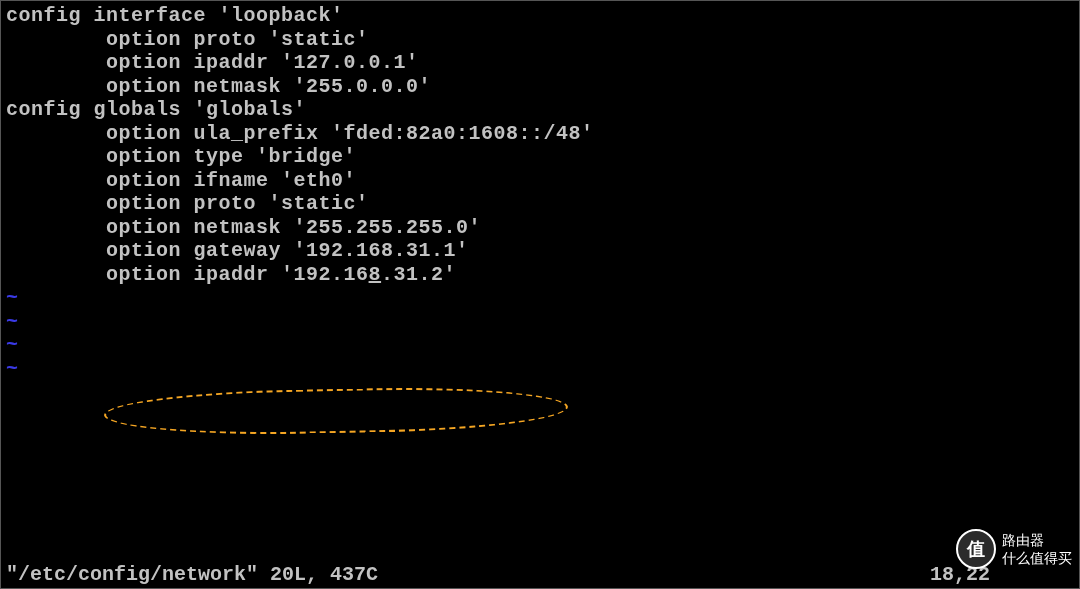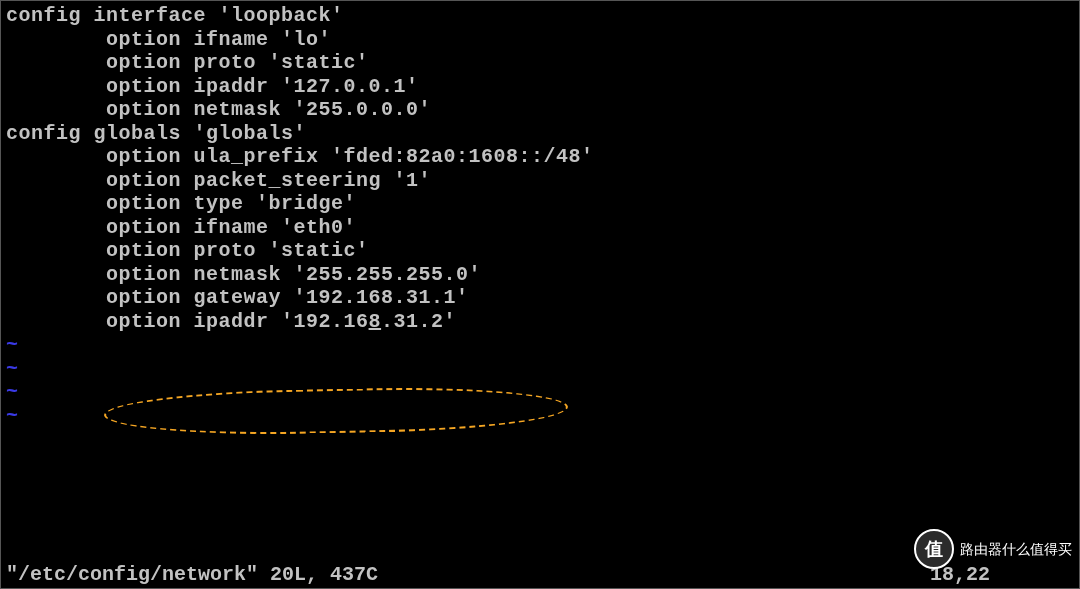--- a/index.html
+++ b/index.html
@@ -82,45 +82,44 @@
     color: #fff;
     display: flex;
     align-items: center;
     justify-content: center;
     font-size: 18px;
     font-weight: bold;
     margin-right: 6px;
   }
   .watermark .wm-text {
     display: flex;
+    flex-direction: column;
     line-height: 18px;
     font-size: 14px;
   }
   .outer-border {
     position: absolute;
     left: 0; top: 0;
     width: 1078px; height: 587px;
     border: 1px solid #555;
     pointer-events: none;
   }
 </style>
 </head>
 <body>
 
 <div class="terminal">
   <div id="content">
       <div class="line">config interface 'loopback'</div>
-      <div class="line">        option ifname 'lo'</div>
       <div class="line">        option proto 'static'</div>
       <div class="line">        option ipaddr '127.0.0.1'</div>
       <div class="line">        option netmask '255.0.0.0'</div>
       <div class="line"></div>
       <div class="line">config globals 'globals'</div>
       <div class="line">        option ula_prefix 'fded:82a0:1608::/48'</div>
-      <div class="line">        option packet_steering '1'</div>
       <div class="line"></div>
       <div class="line">        option type 'bridge'</div>
       <div class="line">        option ifname 'eth0'</div>
       <div class="line">        option proto 'static'</div>
       <div class="line">        option netmask '255.255.255.0'</div>
       <div class="line">        option gateway '192.168.31.1'</div>
       <div class="line">        option ipaddr '192.16<span class="cursor-underline">8</span>.31.2'</div>
     </div>
   <div id="tildes">
       <div class="line tilde">~</div>

